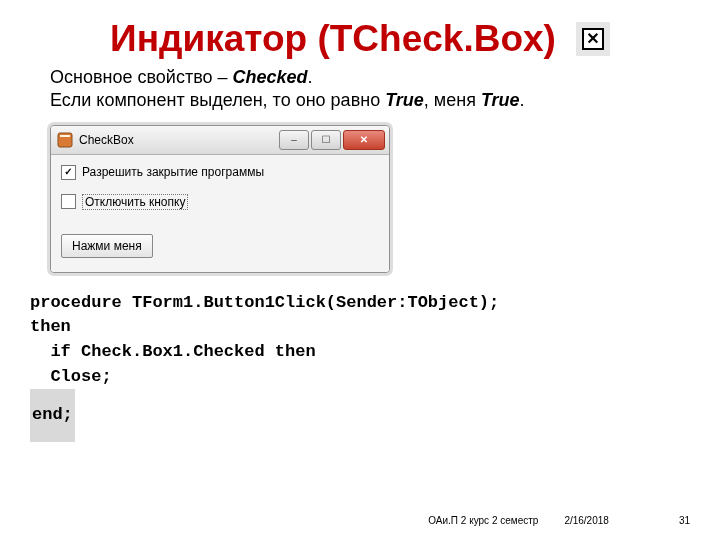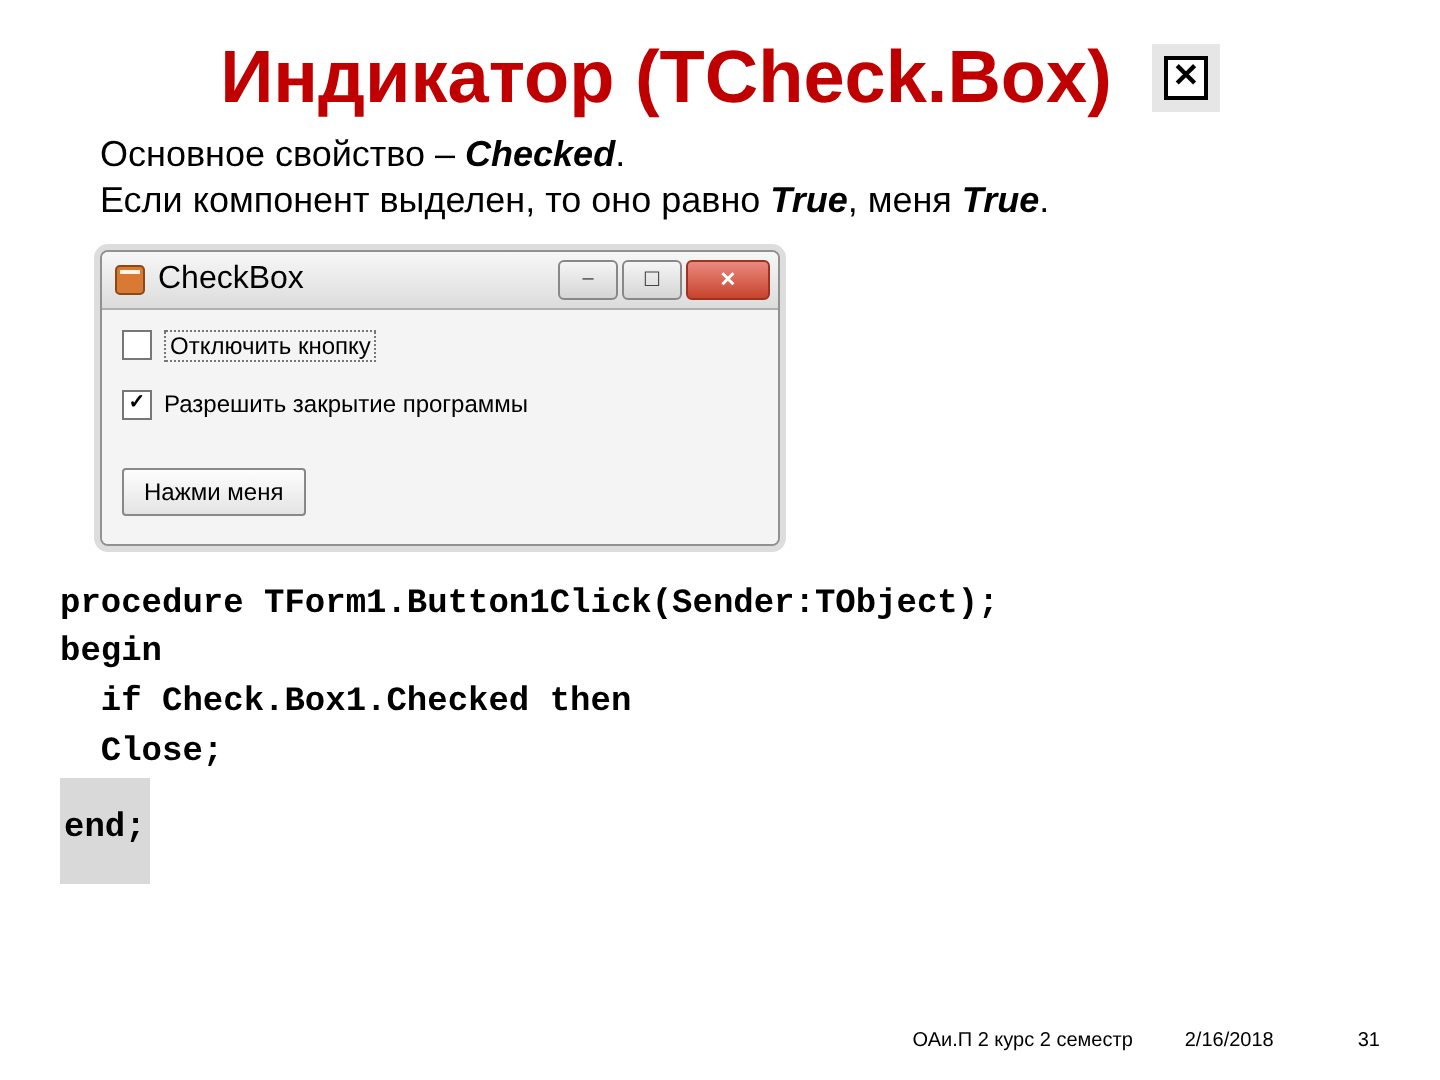--- a/index.html
+++ b/index.html
@@ -79,21 +79,21 @@
     align-items: center;
     padding: 0 4px 0 6px;
     border-bottom: 1px solid #b0b0b0;
   }
   .win-app-icon {
     width: 16px;
     height: 16px;
     margin-right: 6px;
   }
   .win-title {
-    font-size: 16px;
+    font-size: 12px;
     color: #000;
     flex: 1;
   }
   .win-buttons {
     display: flex;
     gap: 2px;
   }
   .win-btn {
     width: 28px;
     height: 18px;
@@ -175,21 +175,21 @@
     font-size: 10px;
     color: #000;
     display: flex;
     justify-content: flex-end;
     align-items: center;
     gap: 26px;
     padding-right: 10px;
   }
   .footer .course { }
   .footer .date { }
-  .footer .page { margin-left: 16px; text-align: center; }
+  .footer .page { margin-left: 44px; text-align: center; }
 </style>
 </head>
 <body>
 
 <div class="slide">
 
   <div class="title-row">
     <div class="title">Индикатор (TCheck.Box)</div>
     <div class="check-box-icon">
       <div class="inner">✕</div>
@@ -209,33 +209,33 @@
       </svg>
       <div class="win-title">CheckBox</div>
       <div class="win-buttons">
         <div class="win-btn">‒</div>
         <div class="win-btn">☐</div>
         <div class="win-btn close">✕</div>
       </div>
     </div>
     <div class="win-body">
       <div class="cb-row">
+        <span class="cb checked"></span>
+        <span class="cb-label">Разрешить закрытие программы</span>
+      </div>
+      <div class="cb-row">
         <span class="cb"></span>
         <span class="cb-label sel">Отключить кнопку</span>
       </div>
-      <div class="cb-row">
-        <span class="cb checked"></span>
-        <span class="cb-label">Разрешить закрытие программы</span>
-      </div>
       <div class="push-btn">Нажми меня</div>
     </div>
   </div>
 
   <div class="code"><span>procedure TForm1.Button1Click(Sender:TObject);</span>
-<span>begin</span>
+<span>then</span>
 <span>  if Check.Box1.Checked then</span>
 <span>  Close;</span>
 <span class="end-strip">end;</span></div>
 
   <div class="footer">
     <span class="course">ОАи.П 2 курс 2 семестр</span>
     <span class="date">2/16/2018</span>
     <span class="page">31</span>
   </div>
 

